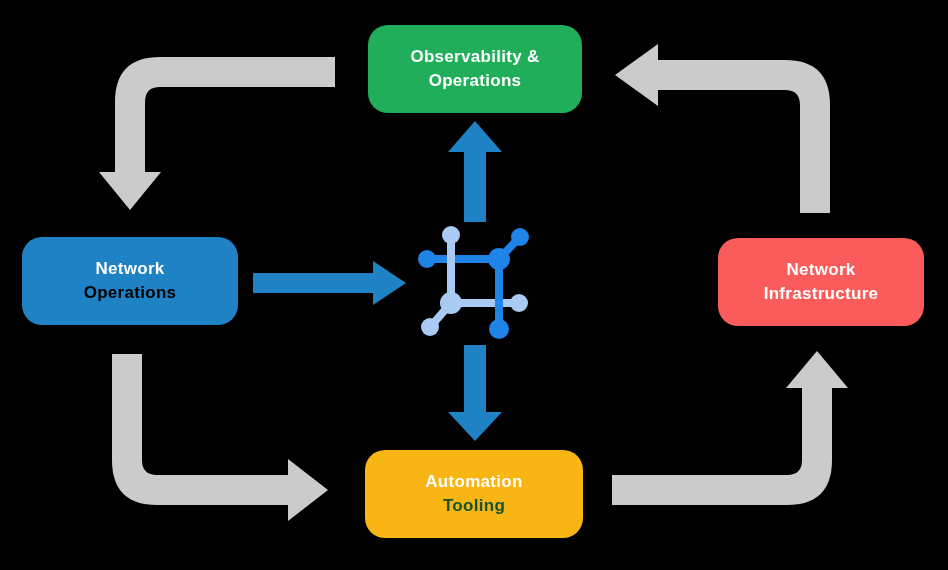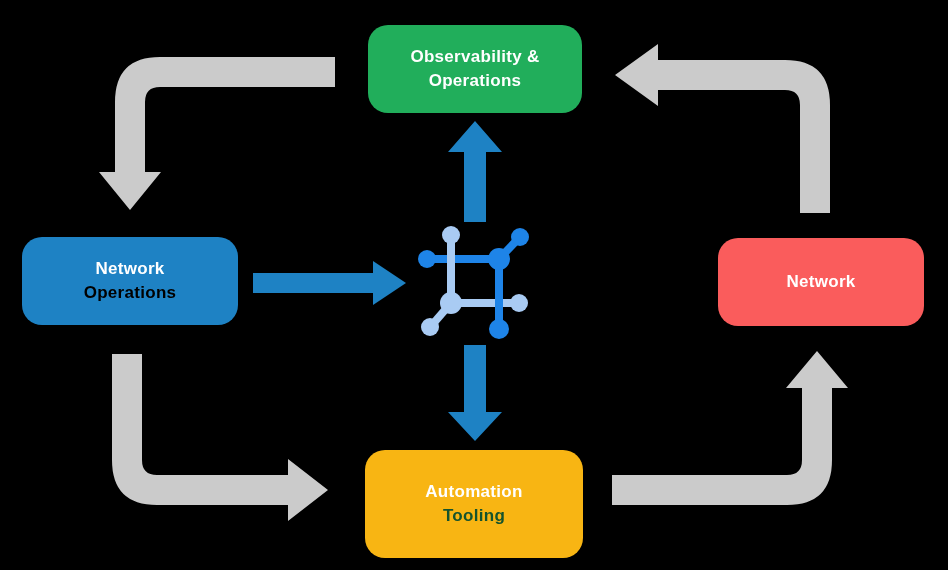--- a/index.html
+++ b/index.html
@@ -10,21 +10,21 @@
   .arrow-layer{position:absolute;left:0;top:0;width:948px;height:570px;}
   .node{
     position:absolute;border-radius:20px;
     display:flex;flex-direction:column;align-items:center;justify-content:center;
     font-size:17px;line-height:24px;font-weight:600;letter-spacing:.3px;
     text-align:center;
   }
   .node-observability{left:368px;top:25px;width:214px;height:88px;}
   .node-operations{left:22px;top:237px;width:216px;height:88px;}
   .node-infrastructure{left:718px;top:238px;width:206px;height:88px;}
-  .node-automation{left:365px;top:450px;width:218px;height:108px;}
+  .node-automation{left:365px;top:450px;width:218px;height:88px;}
   .ic-line{stroke-width:8;stroke-linecap:round;fill:none;}
 </style>
 </head>
 <body>
 
 <div class="canvas" style="background-color: rgb(0, 0, 0);">
 
   <svg class="arrow-layer" width="948" height="570" viewBox="0 0 948 570">
 
     <path d="M335 57 L160 57 Q115 57 115 102 L115 172 L99 172 L130 210 L161 172 L145 172 L145 102 Q145 87 160 87 L335 87 Z" style="fill: rgb(203, 203, 203);"></path>
@@ -59,20 +59,21 @@
     <span style="color: rgb(255, 255, 255);">Operations</span>
   </div>
 
   <div class="node node-operations" style="background-color: rgb(30, 130, 196);">
     <span style="color: rgb(255, 255, 255);">Network</span>
     <span style="color: #000000;">Operations</span>
   </div>
 
   <div class="node node-infrastructure" style="background-color: rgb(250, 92, 92);">
     <span style="color: rgb(255, 255, 255);">Network</span>
+    <span style="color: rgb(255, 255, 255);">Infrastructure</span>
   </div>
 
   <div class="node node-automation" style="background-color: rgb(248, 181, 19);">
     <span style="color: rgb(255, 255, 255);">Automation</span>
     <span style="color: #14532d;">Tooling</span>
   </div>
 
 </div>
 
 </body></html>

